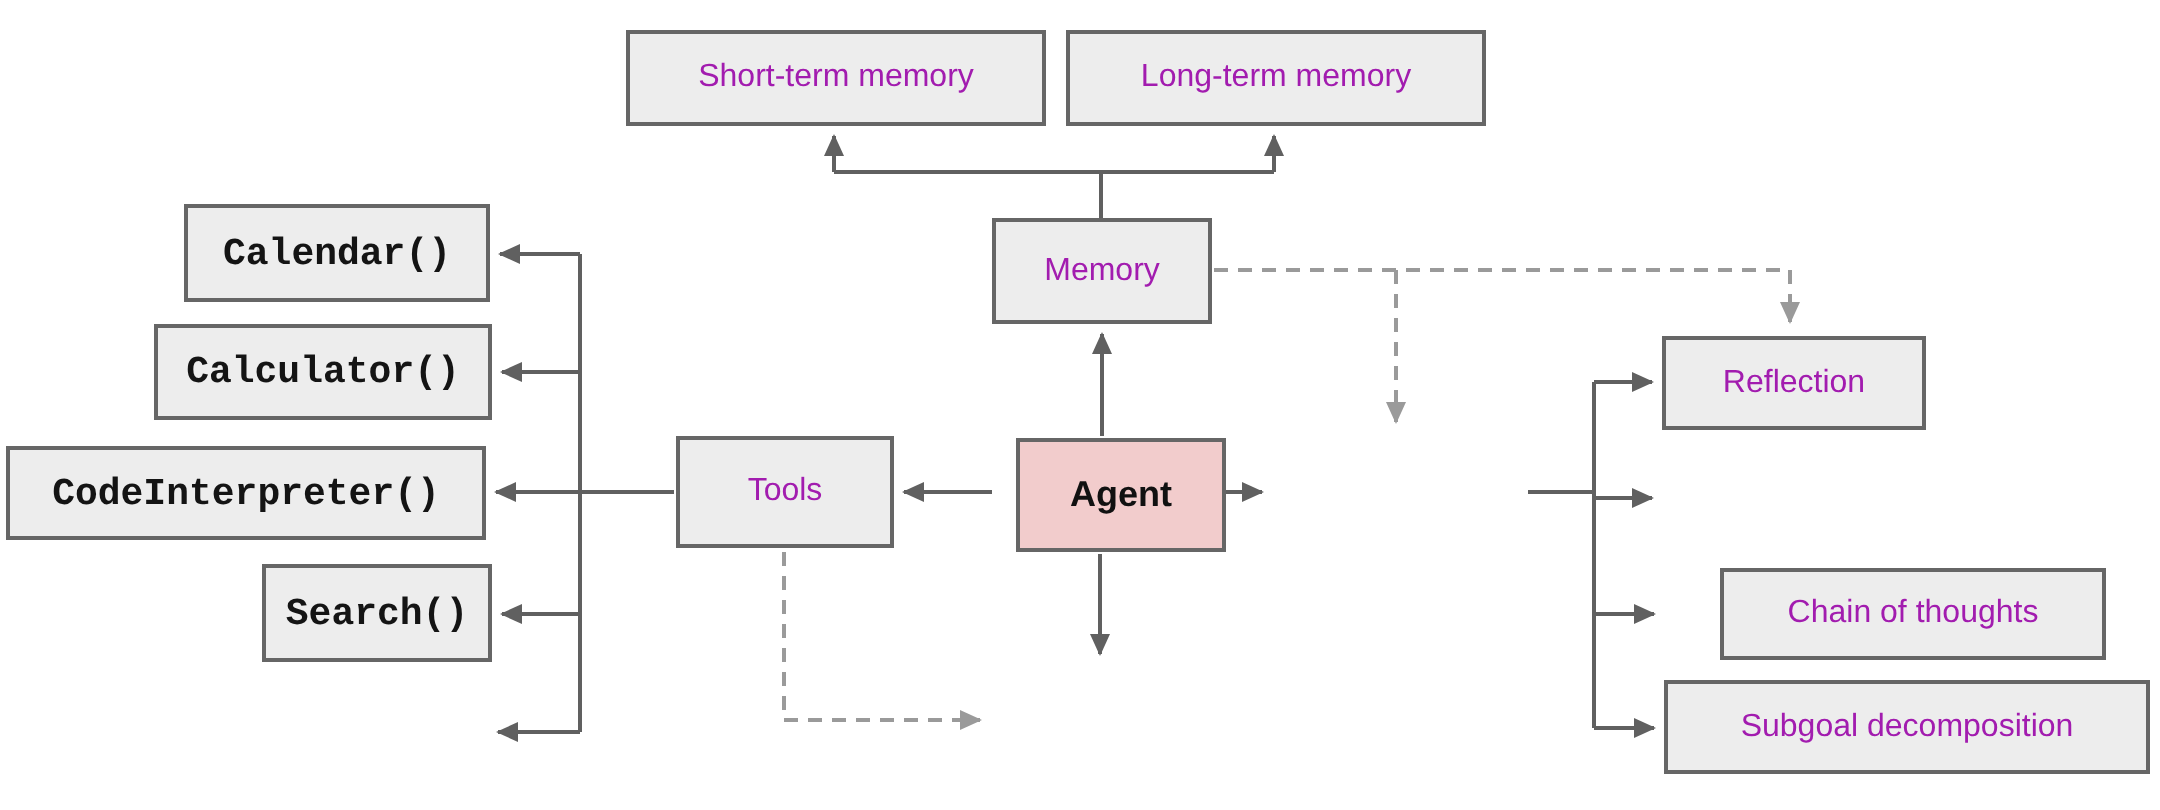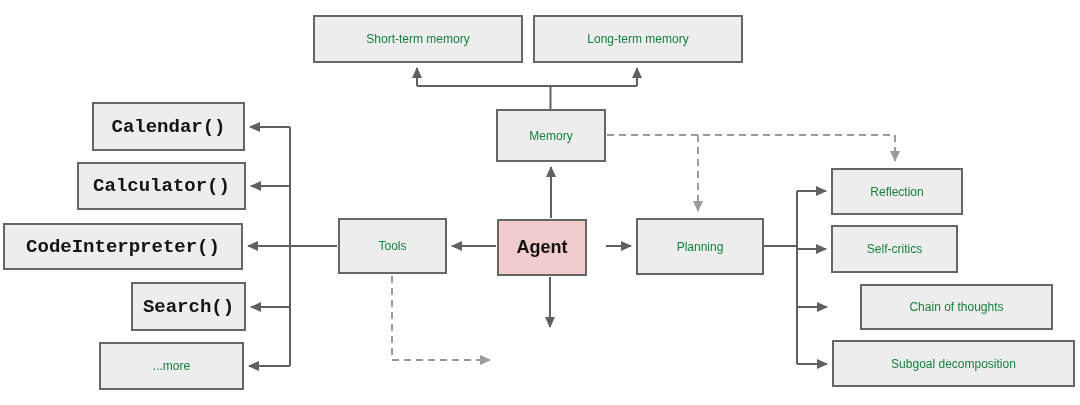--- a/index.html
+++ b/index.html
@@ -23,22 +23,22 @@
     height: 405px;
   }
   .node {
     position: absolute;
     box-sizing: border-box;
     background: #ededed;
     border: 2px solid #666666;
     display: flex;
     align-items: center;
     justify-content: center;
-    color: #15803d;
-    font-size: 12px;
+    color: #a21caf;
+    font-size: 16px;
     white-space: nowrap;
     text-align: center;
   }
   .node--pink {
     background: #f2cccc;
     font-weight: bold;
     font-size: 18px;
     color: #111111;
   }
   .node--mono {
@@ -105,28 +105,25 @@
     <g stroke="#9a9a9a" stroke-width="2" fill="none" stroke-dasharray="7 5">
       <path d="M392 276 L392 360"></path>
       <path d="M392 360 L490 360" marker-end="url(#ahd)"></path>
     </g>
   </svg>
 
   <div class="node" style="left:313px; top:15px; width:210px; height:48px;">Short-term memory</div>
   <div class="node" style="left:533px; top:15px; width:210px; height:48px;">Long-term memory</div>
 
   <div class="node" style="left:496px; top:109px; width:110px; height:53px;">Memory</div>
-  <div class="node node--pink" style="left:497px; top:219px; width:90px; height:57px;">Agent</div>
+  <div class="node node--pink" style="left:508px; top:219px; width:105px; height:57px;">Agent</div>
   <div class="node" style="left:338px; top:218px; width:109px; height:56px;">Tools</div>
-  <div class="node" style="left:636px; top:218px; width:128px; height:57px;">Planning</div>
 
   <div class="node node--mono" style="left:92px; top:102px; width:153px; height:49px;">Calendar()</div>
   <div class="node node--mono" style="left:77px; top:162px; width:169px; height:48px;">Calculator()</div>
   <div class="node node--mono" style="left:3px; top:223px; width:240px; height:47px;">CodeInterpreter()</div>
   <div class="node node--mono" style="left:131px; top:282px; width:115px; height:49px;">Search()</div>
-  <div class="node" style="left:99px; top:342px; width:145px; height:48px;">...more</div>
 
   <div class="node" style="left:831px; top:168px; width:132px; height:47px;">Reflection</div>
-  <div class="node" style="left:831px; top:225px; width:127px; height:48px;">Self-critics</div>
   <div class="node" style="left:832px; top:284px; width:193px; height:46px;margin-left:28px;">Chain of thoughts</div>
   <div class="node" style="left:832px; top:340px; width:243px; height:47px;">Subgoal decomposition</div>
 
 </div>
 
 </body></html>

